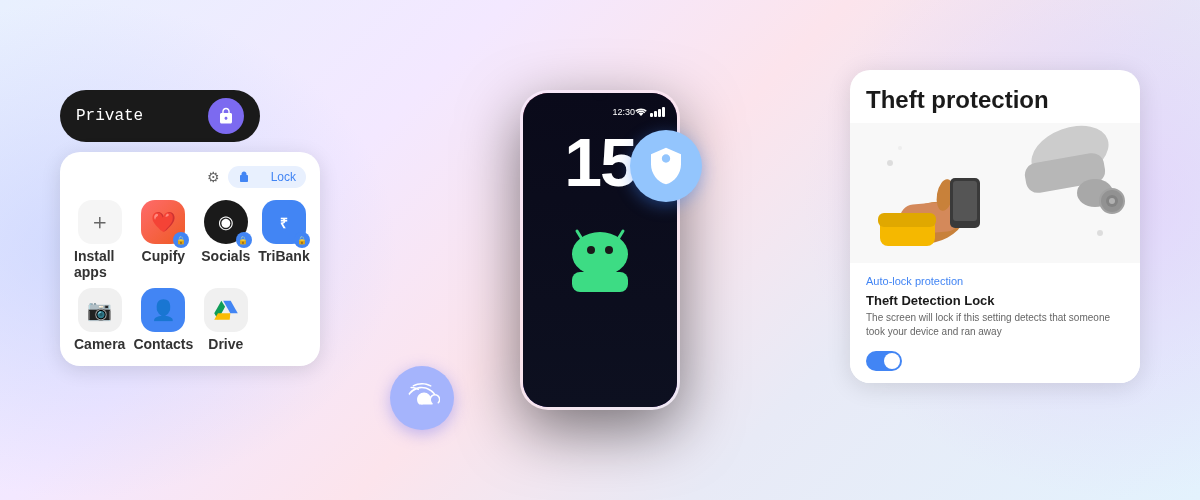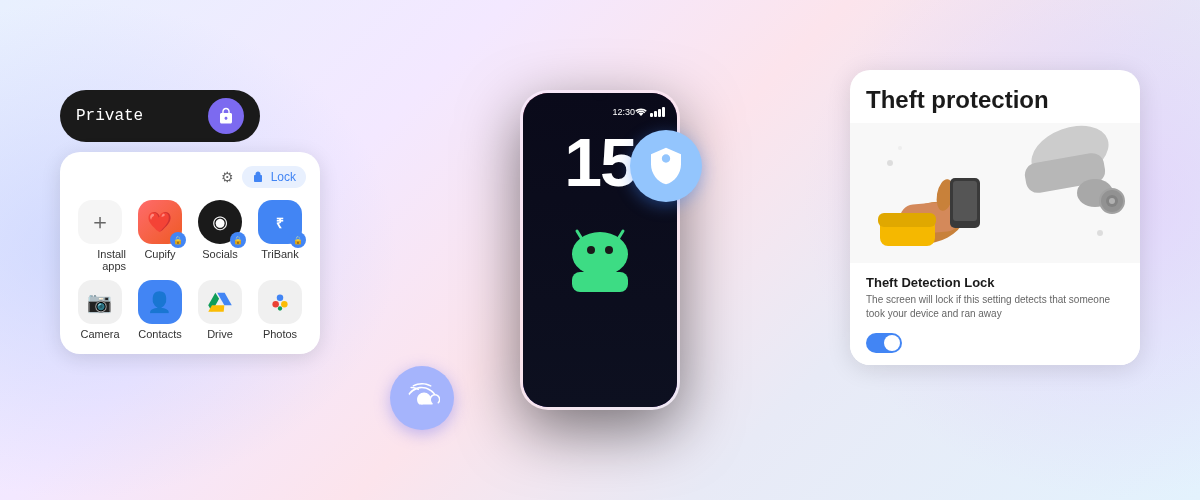--- a/index.html
+++ b/index.html
@@ -174,21 +174,21 @@
       font-size: 14px;
     }
 
     .lock-btn {
       background: #e8f0fe;
       border: none;
       border-radius: 20px;
       padding: 4px 10px;
       display: flex;
       align-items: center;
-      gap: 7px;
+      gap: 21px;
       font-size: 12px;
       color: #4285f4;
       cursor: pointer;
     }
 
     .apps-grid {
       display: grid;
       grid-template-columns: repeat(4, 1fr);
       gap: 8px;
     }
@@ -205,23 +205,24 @@
       height: 44px;
       border-radius: 14px;
       display: flex;
       align-items: center;
       justify-content: center;
       font-size: 18px;
       position: relative;
     }
 
     .app-icon-label {
-      font-size: 11px;
+      font-size: 14px;
       color: #333;
-      text-align: right;
+      text-align: left;
+      font-weight: bold;
     }
 
     .install-icon { background: #f5f5f5; color: #666; font-size: 22px; }
 
     .lock-overlay {
       position: absolute;
       bottom: -4px;
       right: -4px;
       width: 16px;
       height: 16px;
@@ -437,31 +438,20 @@
       <div class="app-icon-item">
         <div class="app-icon-circle" style="background:#f0f0f0;font-size:20px;">
           <svg width="26" height="26" viewBox="0 0 24 24">
             <path d="M7.71 3.5L1.15 15l3.43 6 6.57-12z" fill="#0f9d58"></path>
             <path d="M22.85 15L16.29 3.5h-6.86L16 15z" fill="#4285f4"></path>
             <path d="M16 15H4.58l-3.43 6h14.28z" fill="#fbbc04"></path>
           </svg>
         </div>
         <span class="app-icon-label">Drive</span>
       </div>
-      <div class="app-icon-item">
-        <div class="app-icon-circle" style="background:#f0f0f0;font-size:20px;">
-          <svg width="26" height="26" viewBox="0 0 24 24">
-            <circle cx="12" cy="8" r="3" fill="#4285f4"></circle>
-            <circle cx="8" cy="14" r="3" fill="#ea4335"></circle>
-            <circle cx="16" cy="14" r="3" fill="#fbbc04"></circle>
-            <circle cx="12" cy="18" r="2" fill="#0f9d58"></circle>
-          </svg>
-        </div>
-        <span class="app-icon-label">Photos</span>
-      </div>
     </div>
   </div>
 </div>
 
 <div class="phone-wrapper">
   <div class="phone">
     <div class="phone-screen">
       <div class="phone-notch"></div>
       <div class="phone-status-bar">
         <span class="phone-time">12:30</span>
@@ -548,20 +538,21 @@
         <rect x="100" y="55" width="30" height="50" rx="5" fill="#3a3a3a"></rect>
         <rect x="103" y="58" width="24" height="40" rx="3" fill="#555"></rect>
 
         <circle cx="40" cy="40" r="3" fill="#ddd"></circle>
         <circle cx="50" cy="25" r="2" fill="#eee"></circle>
         <circle cx="250" cy="110" r="3" fill="#ddd"></circle>
       </svg>
     </div>
 
     <div class="theft-footer">
+      <div class="auto-lock-label">Auto-lock protection</div>
       <div class="theft-detection-row">
         <div class="theft-detection-text">
           <h4>Theft Detection Lock</h4>
           <p>The screen will lock if this setting detects that someone took your device and ran away</p>
         </div>
         <div class="toggle-on"></div>
       </div>
     </div>
   </div>
 </div>

